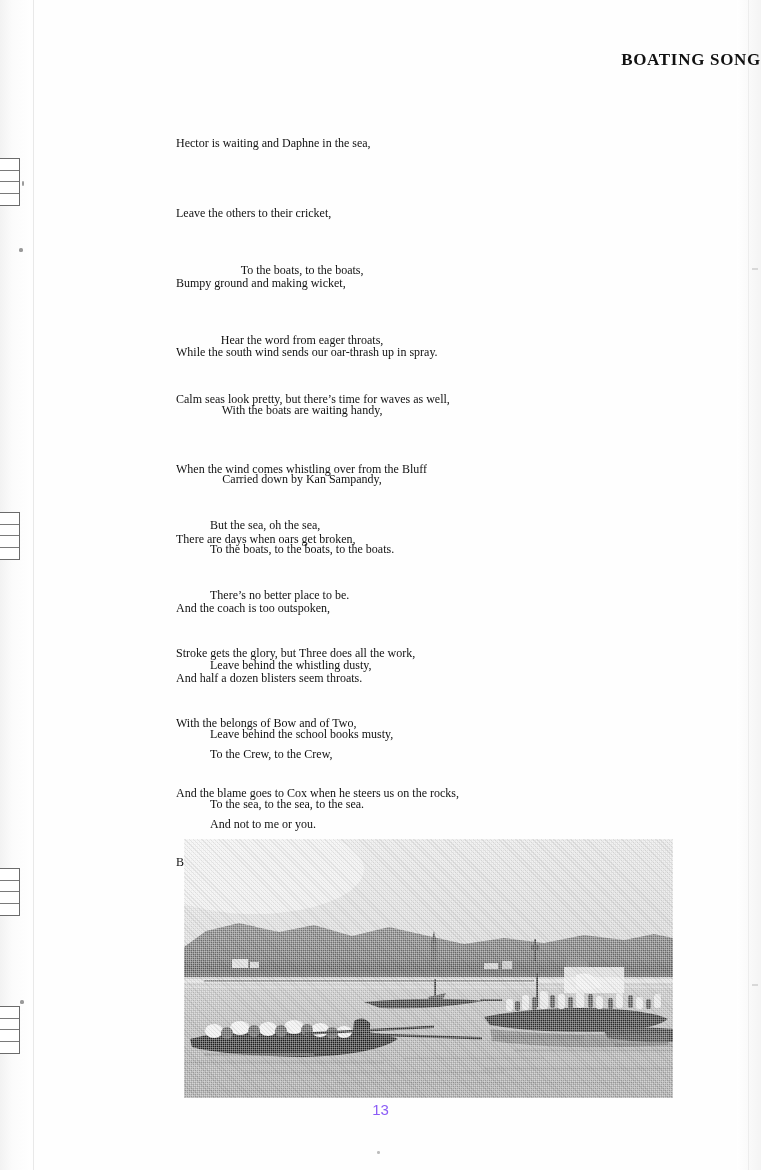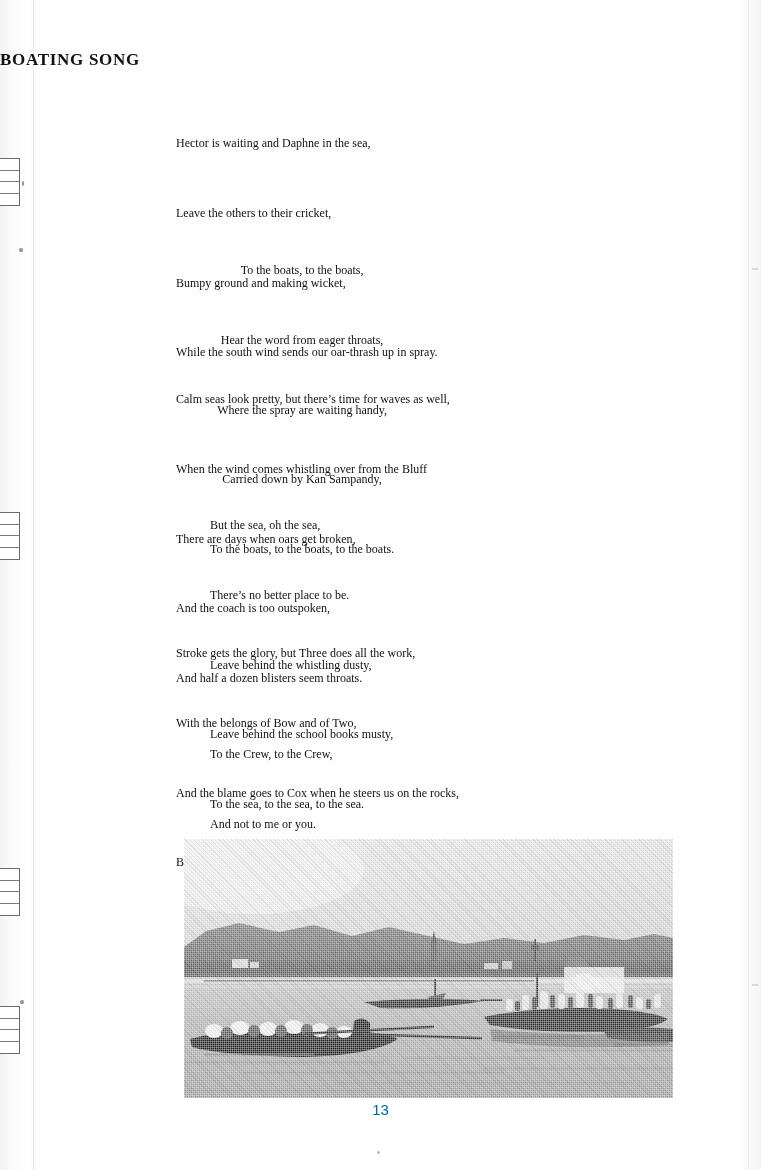--- a/index.html
+++ b/index.html
@@ -69,21 +69,21 @@
     position: absolute;
     background: #d8d8d8;
   }
 
   
   .poem-title {
     position: absolute;
     top: 39px;
     left: 0;
     width: 761px;
-    text-align: left;
+    text-align: right;
     font-weight: bold;
     font-size: 17px;
     letter-spacing: 0.7px;
     font-family: "Liberation Serif", "DejaVu Serif", serif;
   }
   .stanza {
     position: absolute;
     font-size: 12px;
     line-height: 23.2px;
     white-space: pre;
@@ -93,21 +93,21 @@
   .line { white-space: pre; }
 
   .page-number {
     position: absolute;
     top: 1101px;
     left: 0;
     width: 761px;
     text-align: center;
     font-family: "Liberation Sans", "DejaVu Sans", sans-serif;
     font-size: 15px;
-    color: #0369a1;
+    color: #8b5cf6;
   }
 
   
   #photo {
     position: absolute;
     left: 144px;
     top: 823px;
     width: 489px;
     height: 259px;
     overflow: hidden;
@@ -179,21 +179,21 @@
   <div class="stanza verse" style="top:86px;">
     <div class="line">Hector is waiting and Daphne in the sea,</div>
     <div class="line">Leave the others to their cricket,</div>
     <div class="line">Bumpy ground and making wicket,</div>
     <div class="line">While the south wind sends our oar-thrash up in spray.</div>
   </div>
 
   <div class="stanza chorus" style="top:213px;text-align:center;">
     <div class="line">To the boats, to the boats,</div>
     <div class="line">Hear the word from eager throats,</div>
-    <div class="line">Where the spray are waiting handy,</div>
+    <div class="line">With the boats are waiting handy,</div>
     <div class="line">Carried down by Kan Sampandy,</div>
     <div class="line">To the boats, to the boats, to the boats.</div>
   </div>
 
   <div class="stanza verse" style="top:342px;">
     <div class="line">Calm seas look pretty, but there’s time for waves as well,</div>
     <div class="line">When the wind comes whistling over from the Bluff</div>
     <div class="line">There are days when oars get broken,</div>
     <div class="line">And the coach is too outspoken,</div>
     <div class="line">And half a dozen blisters seem throats.</div>

